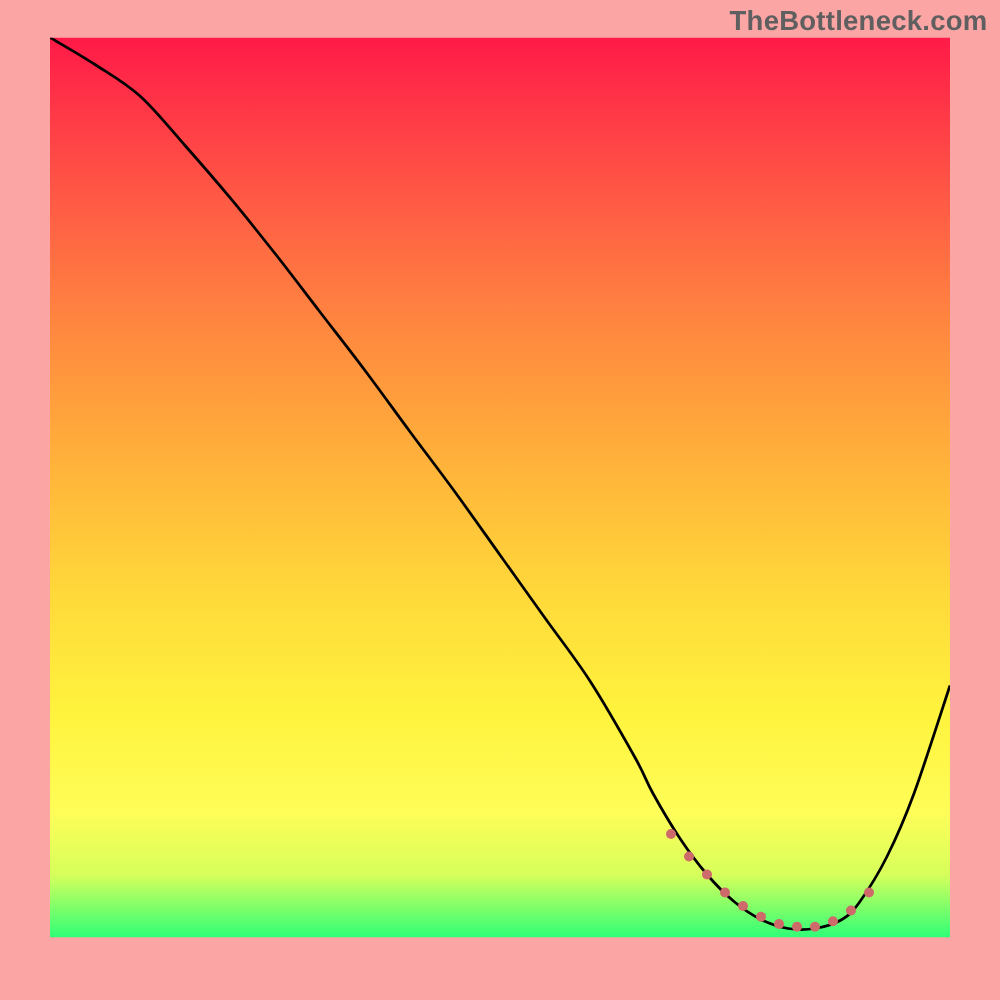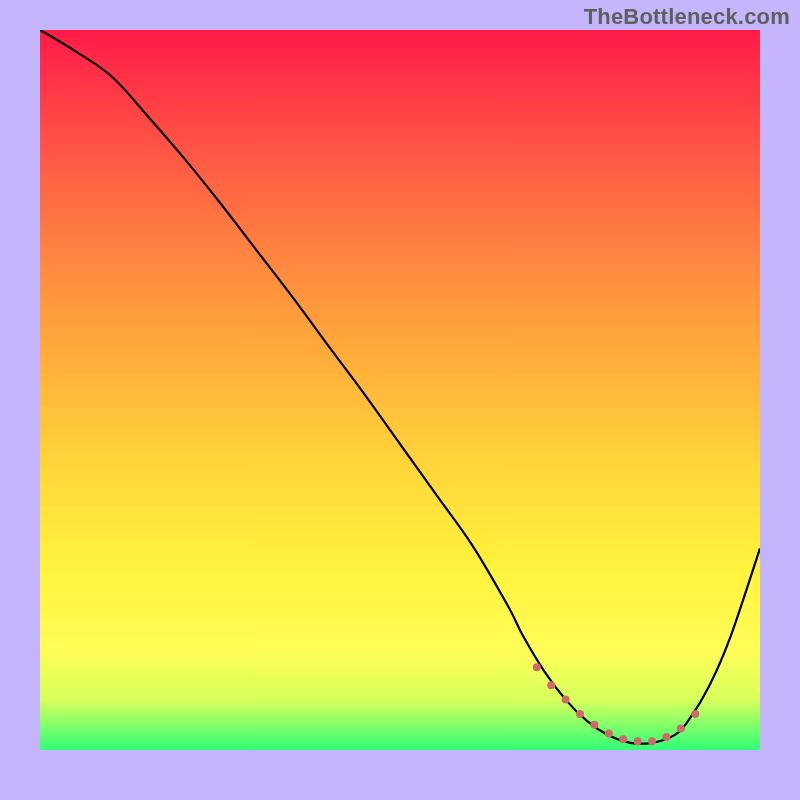--- a/index.html
+++ b/index.html
@@ -8,21 +8,21 @@
     background: #000;
     width: 800px;
     height: 800px;
     overflow: hidden;
     font-family: Arial, Helvetica, sans-serif;
   }
   .frame {
     position: relative;
     width: 800px;
     height: 800px;
-    background: #c4b5fd;
+    background: #fca5a5;
   }
   .watermark {
     position: absolute;
     top: 4px;
     right: 10px;
     color: #5f5f5f;
     font-size: 22px;
     font-weight: 600;
     letter-spacing: 0.2px;
     z-index: 5;

